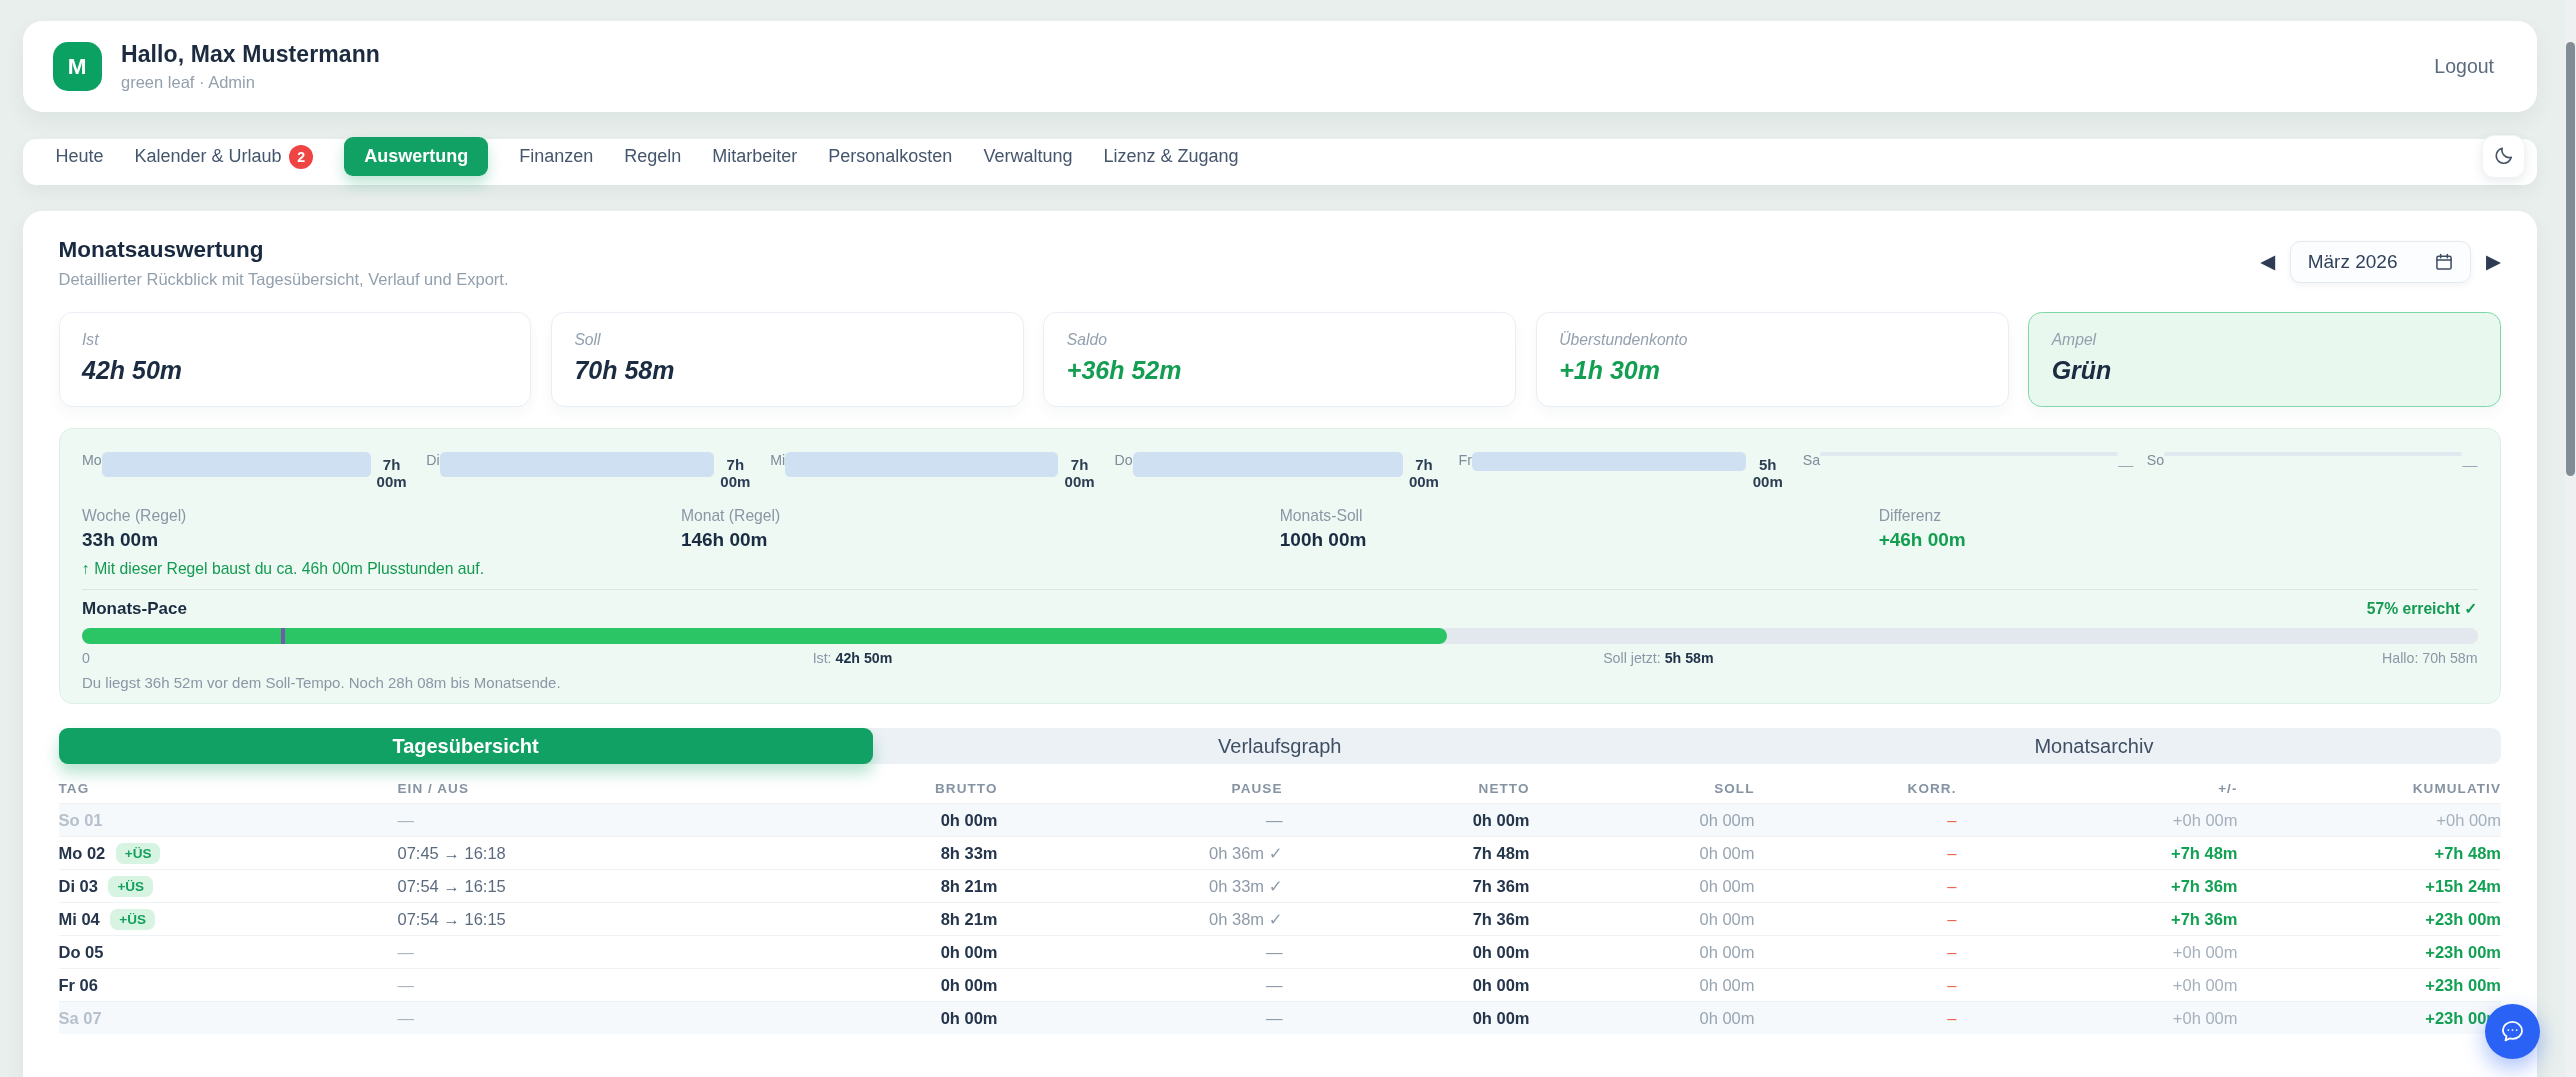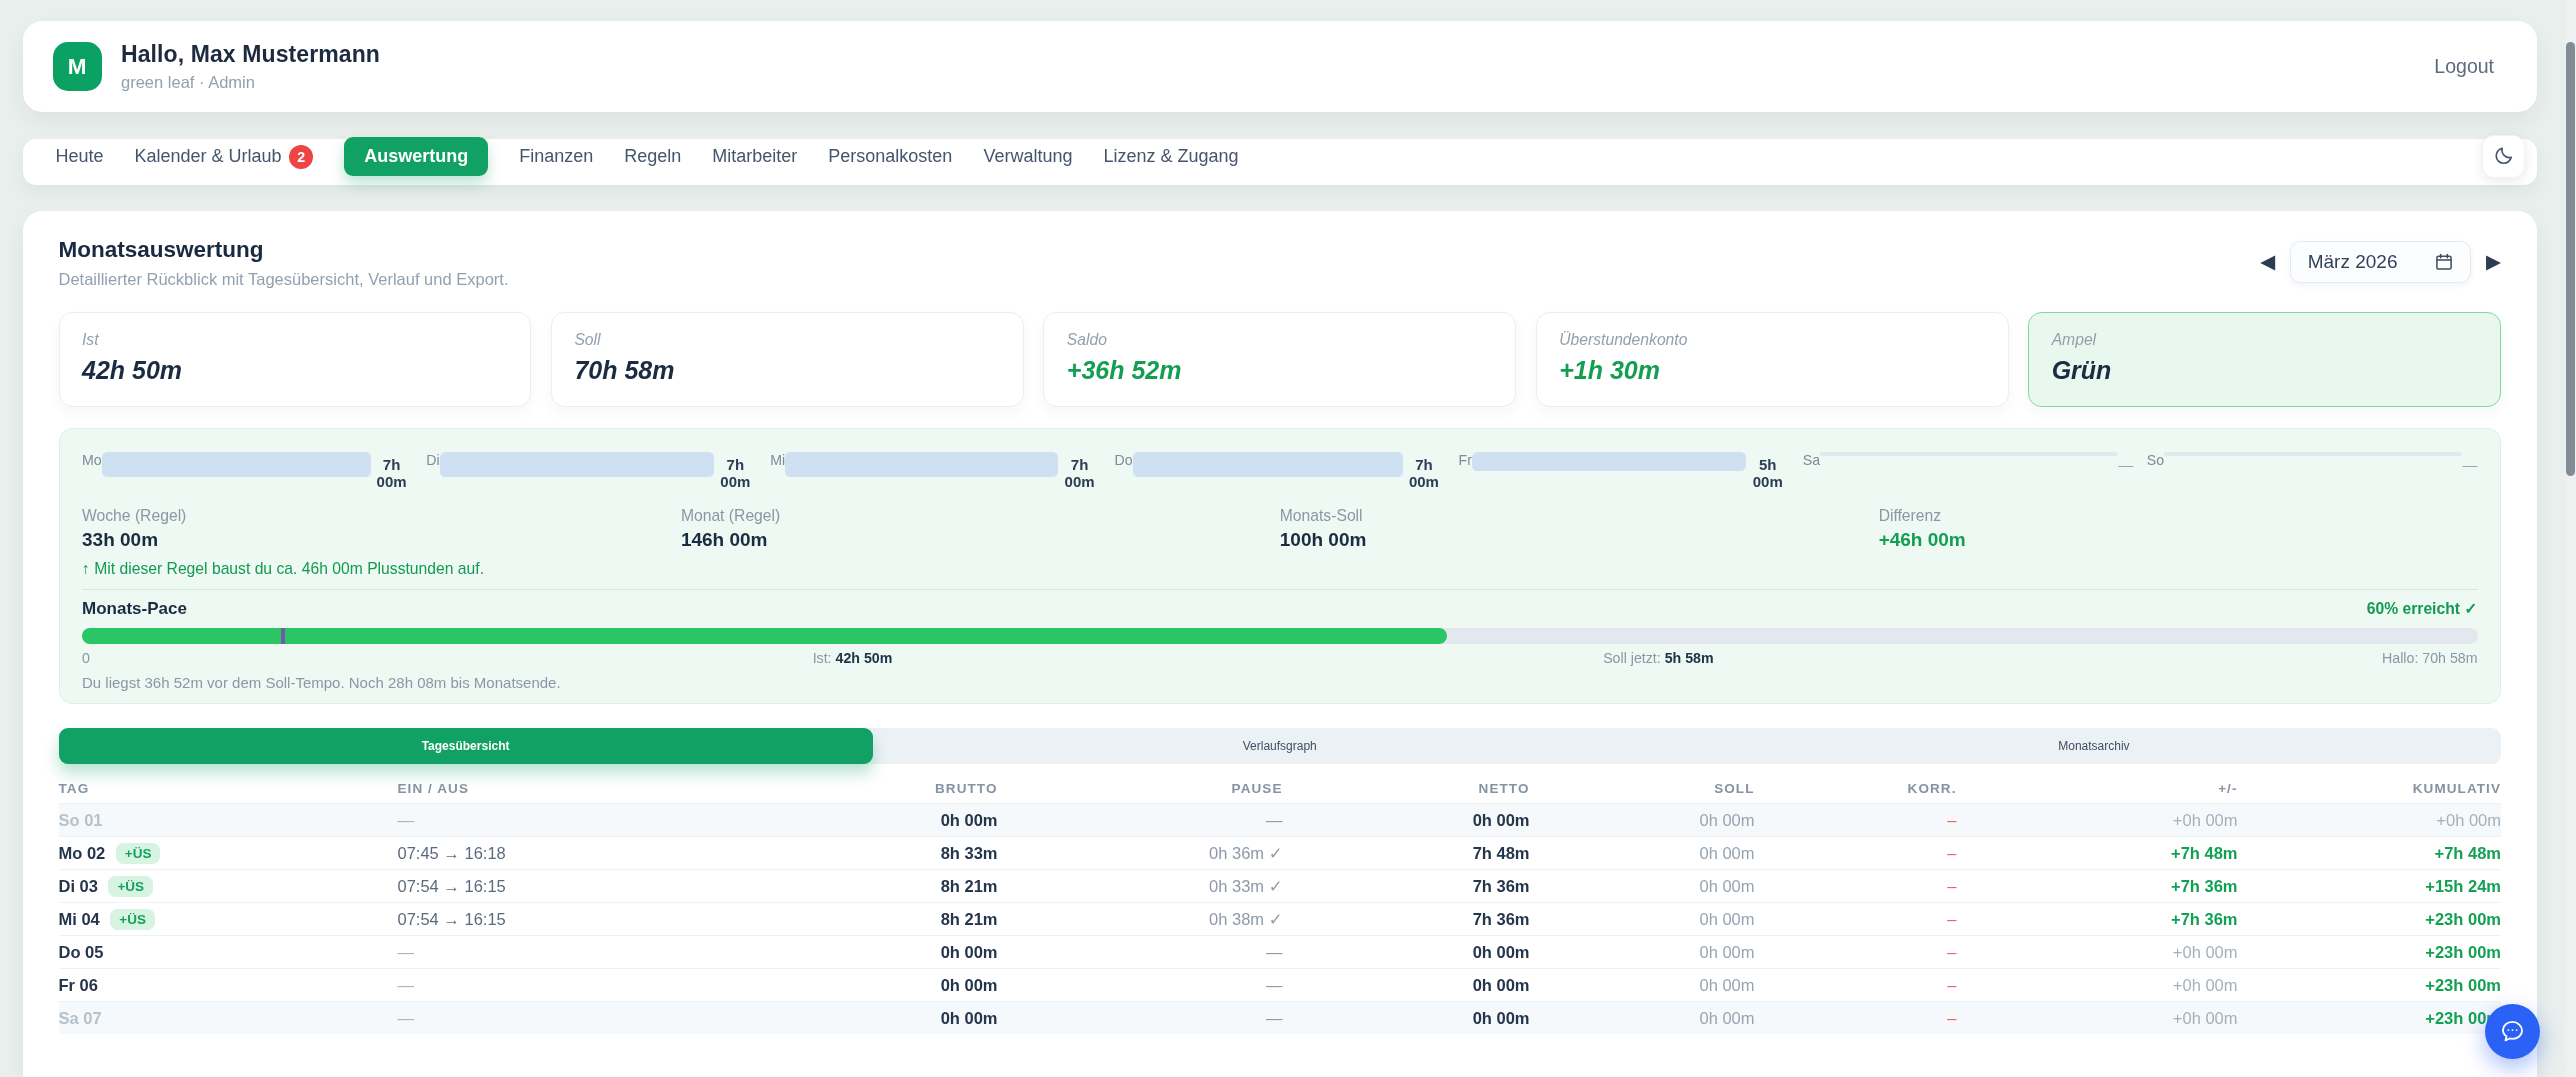--- a/index.html
+++ b/index.html
@@ -112,21 +112,21 @@
   .pace-labels .pl { position:absolute; top:0; white-space:nowrap; }
   .pace-labels b { color:#223349; font-weight:700; }
   .pl-zero { left:0; }
   .pl-ist { left:30.5%; }
   .pl-soll { left:63.5%; }
   .pl-ziel { right:0; }
   .pace-note { margin-top:6px; font-size:15px; color:#8a97a6; }
 
   
   .segmented { margin-top:24px; display:flex; background:#ecf1f6; border-radius:9px; height:36px; }
-  .seg { flex:1; display:flex; align-items:center; justify-content:center; font-size:12px; color:#3f4f63; font-weight:500; cursor:pointer; border-radius:9px;text-align:center; }
+  .seg { flex:1; display:flex; align-items:center; justify-content:center; font-size:20px; color:#3f4f63; font-weight:500; cursor:pointer; border-radius:9px;text-align:center; }
   .seg.active { background:#12a164; color:#fff; font-weight:600; box-shadow:0 9px 15px rgba(18,161,100,.30); }
 
   
   .tablewrap { margin-top:9px; }
   .thead, .trow {
     display:grid;
     grid-template-columns:339px 375px 225px 285px 247px 225px 202px 281px 1fr;
     align-items:center;
   }
   .thead { height:30px; }
@@ -318,21 +318,21 @@
             <div class="sum-label">Differenz</div>
             <div class="sum-value green">+46h 00m</div>
           </div>
       </div>
 
       <div class="hint">↑ Mit dieser Regel baust du ca. 46h 00m Plusstunden auf.</div>
       <div class="prog-divider"></div>
 
       <div class="pace-head">
         <span class="pace-title">Monats-Pace</span>
-        <span class="pace-achieved">60% erreicht ✓</span>
+        <span class="pace-achieved">57% erreicht ✓</span>
       </div>
       <div class="pace-bar">
         <div class="pace-fill" style="width: 57%;"></div>
         <div class="pace-marker" style="left: 8.3%;"></div>
       </div>
       <div class="pace-labels">
         <span class="pl pl-zero">0</span>
         <span class="pl pl-ist"><span>Ist:</span> <b>42h 50m</b></span>
         <span class="pl pl-soll"><span>Soll jetzt:</span> <b>5h 58m</b></span>
         <span class="pl pl-ziel"><span>Hallo:</span> <span>70h 58m</span></span>

